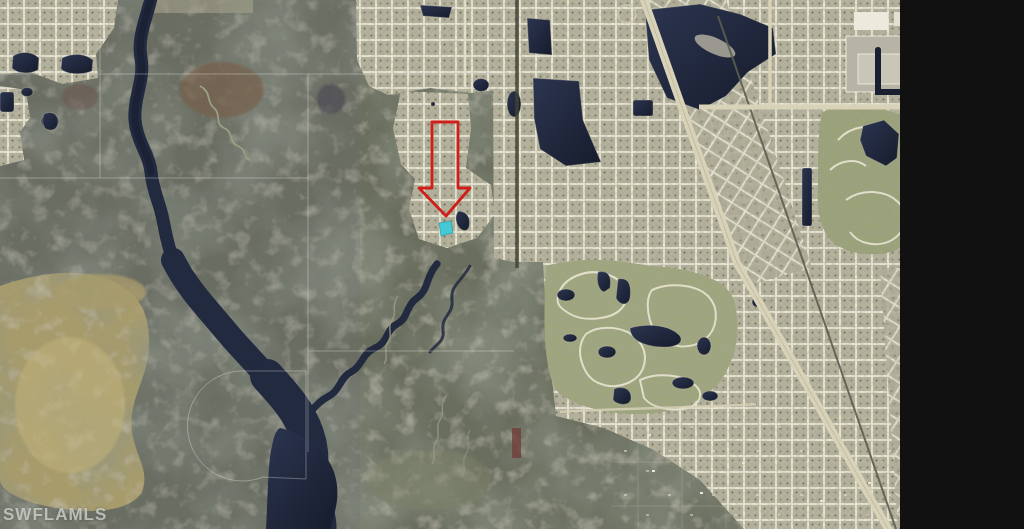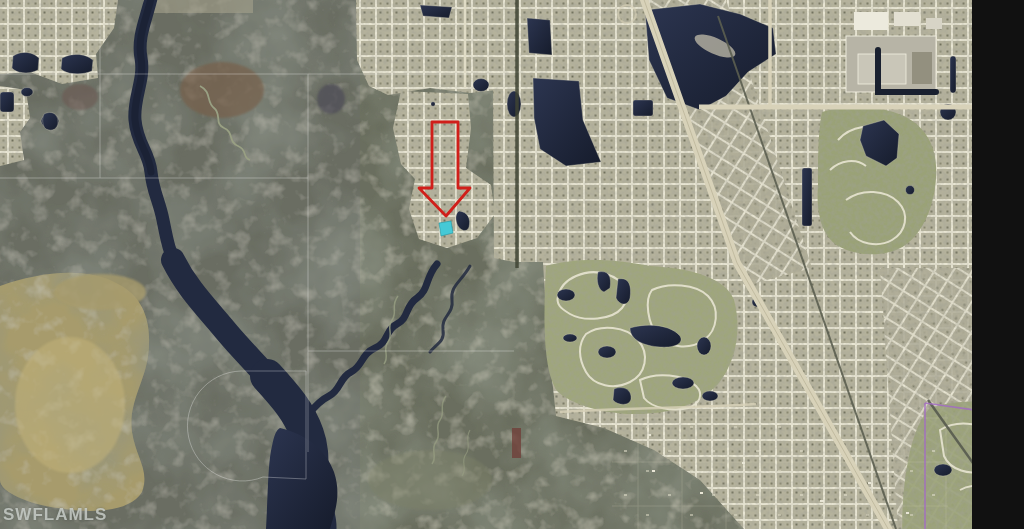--- a/index.html
+++ b/index.html
@@ -1,16 +1,16 @@
 <!DOCTYPE html>
 <html><head>
 <meta charset="utf-8">
 <style>
   html,body{margin:0;padding:0;background:#111;}
-  .stage{position:relative;width:972px;height:529px;overflow:hidden;background:#6d28d9;
+  .stage{position:relative;width:900px;height:529px;overflow:hidden;background:#6d28d9;
          font-family:"Liberation Sans",sans-serif;}
   .stage svg{position:absolute;left:0;top:0;display:block;}
   .watermark{position:absolute;left:3px;bottom:4px;font-size:17px;font-weight:bold;
              letter-spacing:1px;color:rgba(210,215,210,0.78);
              text-shadow:0 0 2px rgba(70,75,70,0.55);user-select:none;}
 </style>
 </head>
 <body>
 
 <div class="stage">

